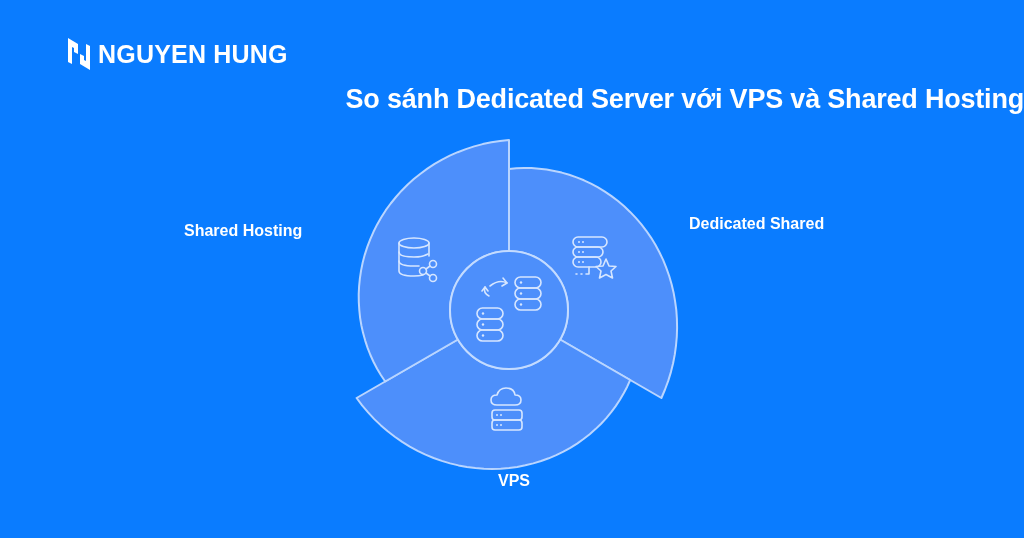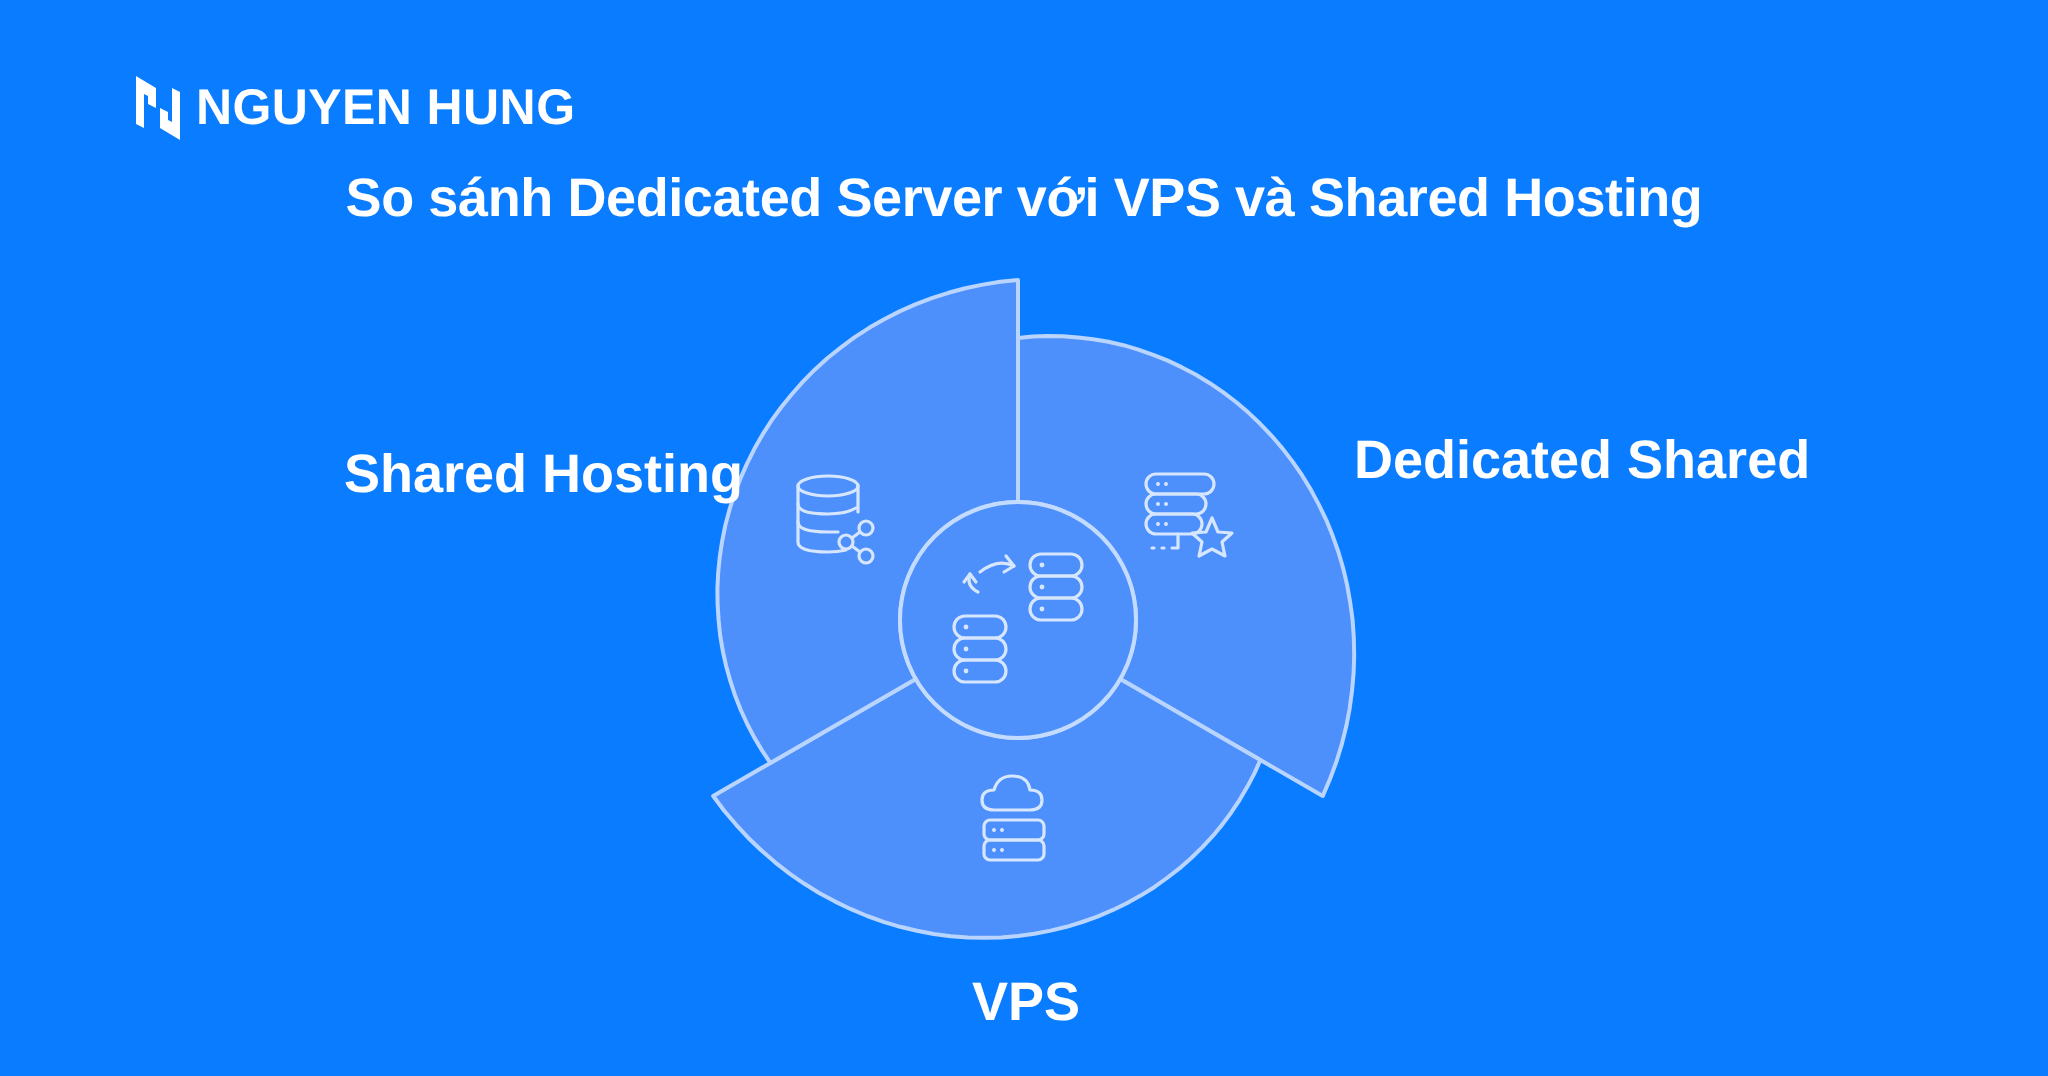--- a/index.html
+++ b/index.html
@@ -13,32 +13,33 @@
     position: absolute; left: 66px; top: 34px;
     display: flex; align-items: center; gap: 6px;
   }
   .logo svg { width: 26px; height: 40px; }
   .logo-text {
     color: #ffffff; font-weight: 700; font-size: 25px; letter-spacing: 0.2px;
     font-family: Liberation Sans, sans-serif;
   }
   .title {
     position: absolute; left: 0; right: 0; top: 84px;
-    text-align: center; color: #ffffff; font-weight: 700;
+    text-align: right; color: #ffffff; font-weight: 700;
     font-size: 27px; letter-spacing: -0.2px;
     padding-left: 0; transform: translateX(0px);
   }
   .diagram { position: absolute; left: 0; top: 0; width: 1024px; height: 538px; }
   .label {
-    position: absolute; color: #ffffff; font-weight: 700; font-size: 27px;
+    position: absolute; color: #ffffff; font-weight: 700; font-size: 16px;
     white-space: nowrap;
+    margin-left: 12px;
   }
   .label-shared { left: 172px; top: 222px; }
   .label-dedicated { left: 677px; top: 215px; }
-  .label-vps { left: 486px; top: 486px; }
+  .label-vps { left: 486px; top: 472px; }
   .seg { fill: #4d8ffb; stroke: #b9d5ff; stroke-width: 2; stroke-linejoin: round; }
   .hub { fill: #4d8ffb; stroke: #c3dbff; stroke-width: 2; }
   .ico { fill: none; stroke: #d6e6ff; stroke-width: 1.6; stroke-linecap: round; stroke-linejoin: round; }
   .dot { fill: #d6e6ff; }
 </style>
 </head>
 <body>
 
 <div class="logo">
   <svg viewBox="0 0 26 40">

